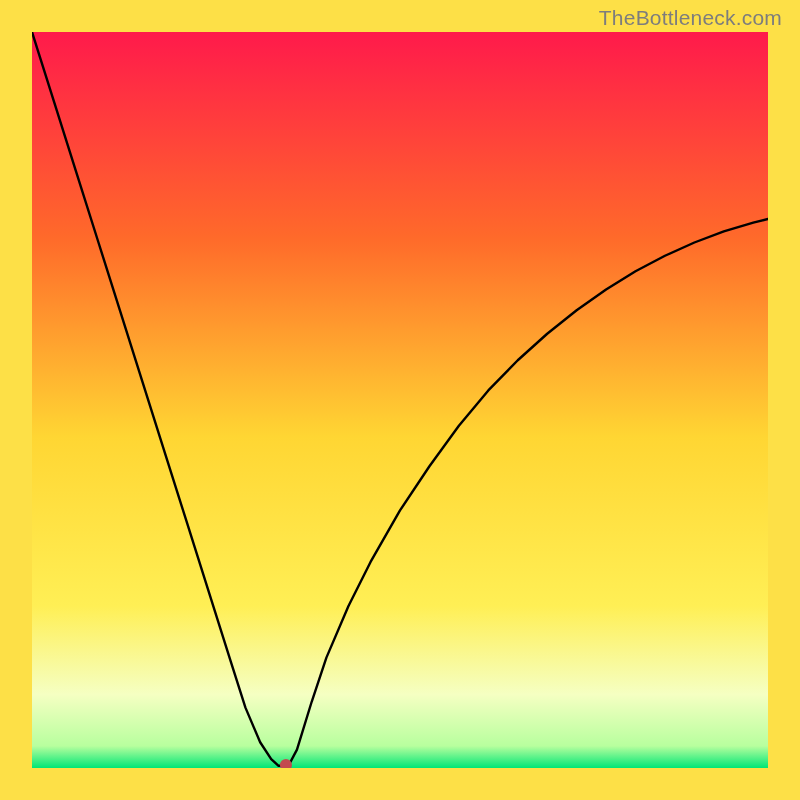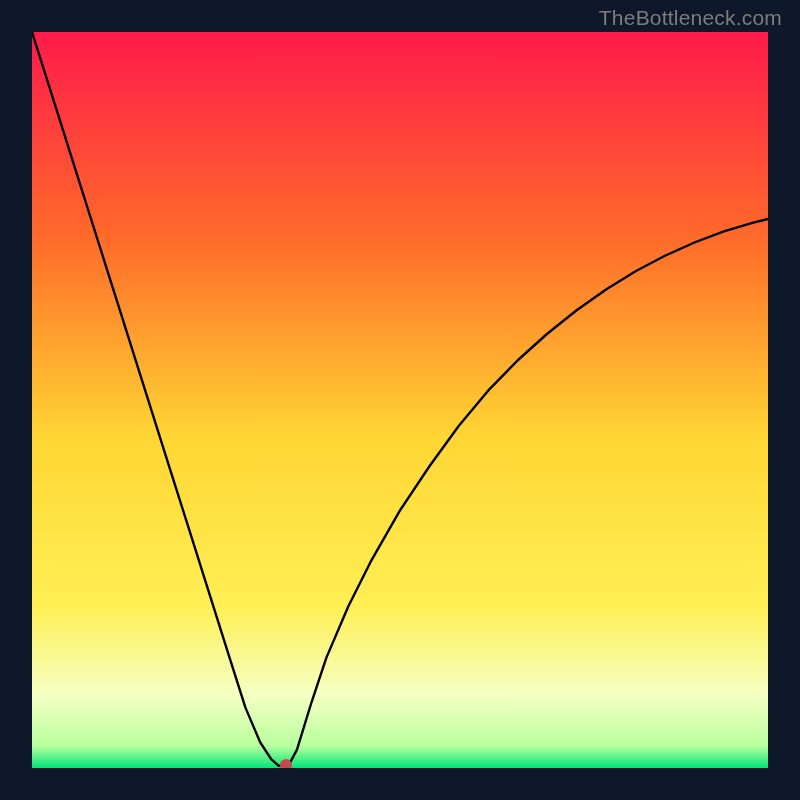--- a/index.html
+++ b/index.html
@@ -8,21 +8,21 @@
     width: 800px;
     height: 800px;
     overflow: hidden;
     background: #000;
     font-family: Arial, Helvetica, sans-serif;
   }
   .frame {
     position: absolute;
     left: 0; top: 0;
     width: 800px; height: 800px;
-    background: #0f172a;
+    background: #fde047;
   }
   .plot-area {
     position: absolute;
     left: 32px;
     top: 32px;
     width: 736px;
     height: 736px;
     overflow: hidden;
   }
   .watermark {

